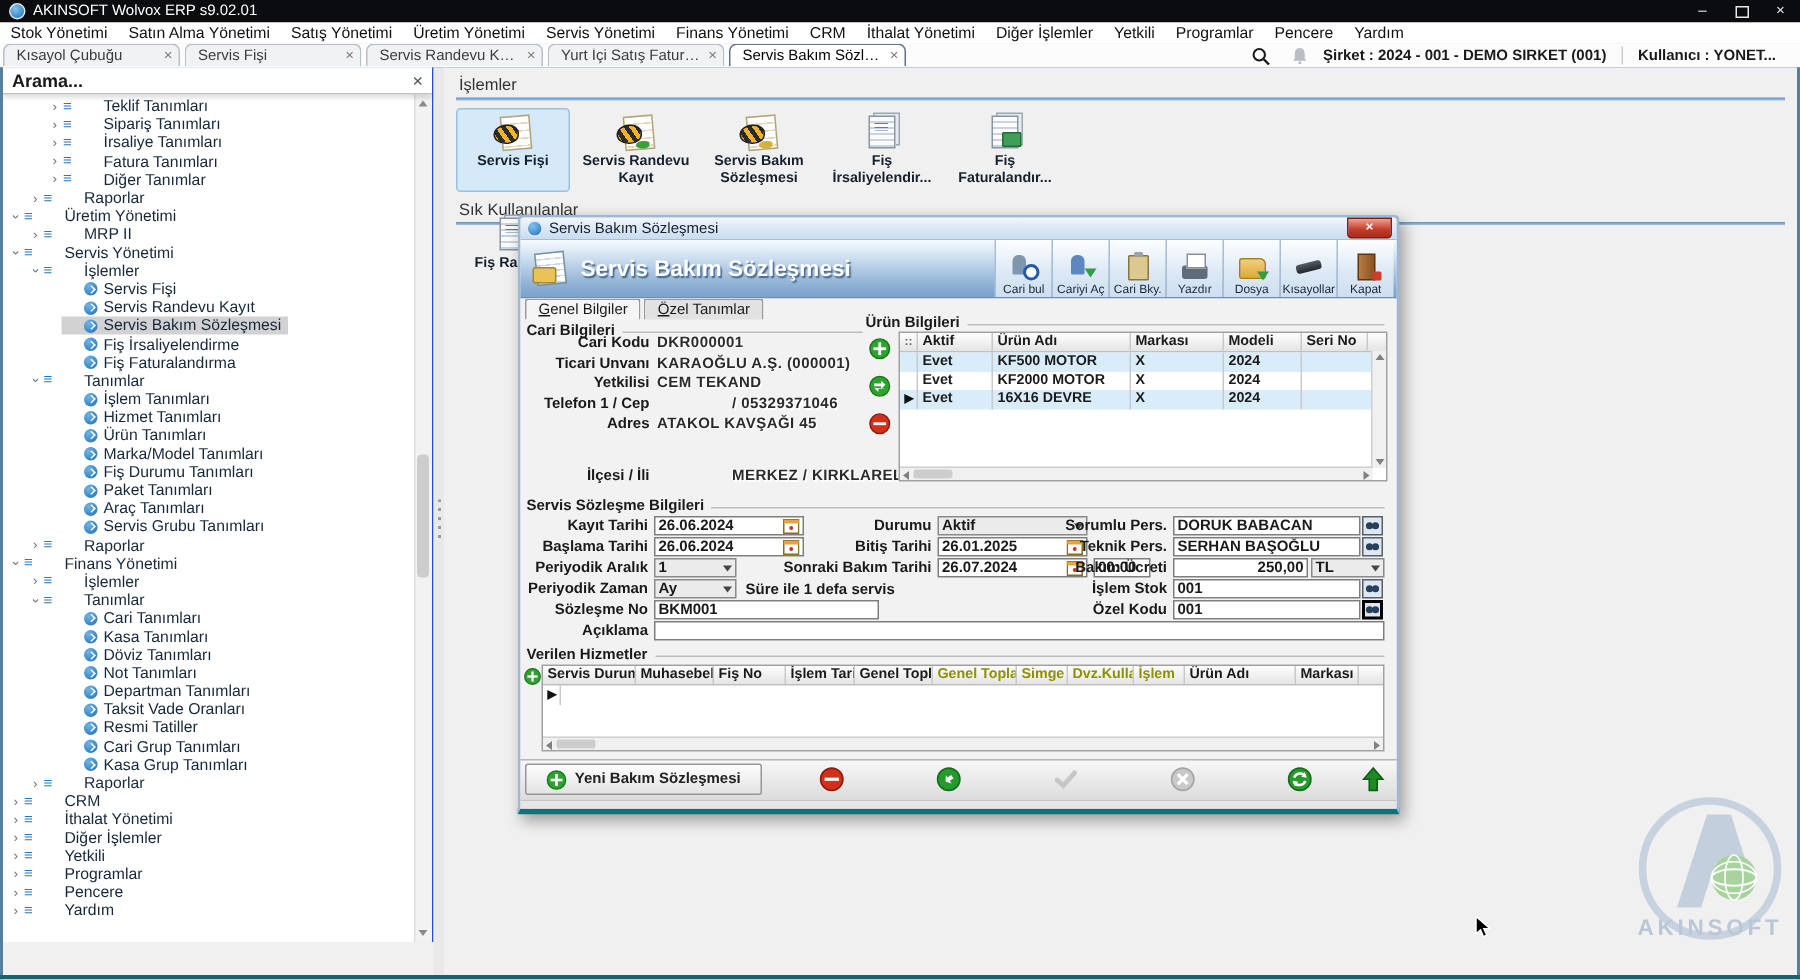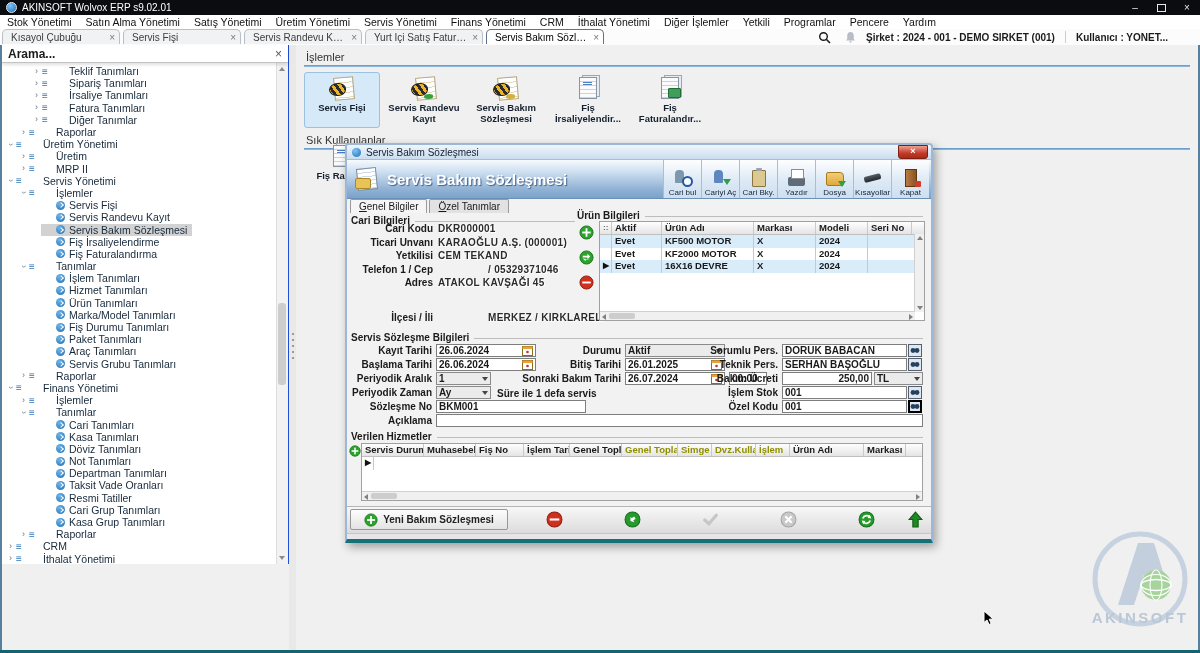--- a/index.html
+++ b/index.html
@@ -12,29 +12,29 @@
   .wc{width:26px;height:100%;display:flex;align-items:center;justify-content:center;color:#e8e8e8;font-size:10px;}
   .wc .box{width:7px;height:6px;border:1px solid #e8e8e8;}
   .menubar{position:absolute;left:0;top:15px;width:1200px;height:14px;background:#ffffff;display:flex;align-items:center;font-size:10.5px;color:#111;border-bottom:1px solid #e4e4e4;}
   .menu-item{padding:0 7px;white-space:nowrap;}
   .tabbar{position:absolute;left:0;top:29px;width:1200px;height:16px;background:#fcfcfc;border-bottom:1px solid #0369a1;display:flex;align-items:flex-end;}
   .tabs{display:flex;height:16px;margin-left:2px;}
   .tab{width:118px;height:15px;border:1px solid #b9bfc9;border-bottom:none;border-radius:5px 5px 0 0;background:#f1f2f4;display:flex;align-items:center;font-size:10px;color:#3c3c3c;padding:0 4px 0 8px;margin-right:3px;box-sizing:border-box;white-space:nowrap;overflow:hidden;}
   .tab.active{background:#ffffff;border-color:#5f7287;color:#000;}
   .tab-label{flex:1;overflow:hidden;text-overflow:ellipsis;}
   .tab-close{color:#7a7a7a;font-size:10px;margin-left:3px;}
-  .tb-right{margin-left:auto;display:flex;align-items:center;height:100%;font-size:10px;color:#1a1a1a;padding-right:22px;}
+  .tb-right{margin-left:auto;display:flex;align-items:center;height:100%;font-size:10px;color:#1a1a1a;padding-right:6px;}
   .tb-right .company,.tb-right .user{font-weight:700;white-space:nowrap;padding:0 10px;}
   .tb-sep{width:1px;height:12px;background:#c9ced6;}
   
   .edge-l{position:absolute;left:0;top:45px;bottom:0;width:2px;background:#57809f;z-index:50;}
   .edge-r{position:absolute;right:0;top:45px;bottom:0;width:2px;background:#57809f;z-index:50;}
   .edge-b{position:absolute;left:0;bottom:0;width:1200px;height:3px;background:#10656f;z-index:51;}
   
-  .sidebar{position:absolute;left:2px;top:45px;width:286px;height:519px;background:#fff;border-right:1px solid #1d4ed8;}
+  .sidebar{position:absolute;left:2px;top:45px;width:286px;height:583px;background:#fff;border-right:1px solid #1d4ed8;}
   .search-row{height:17px;border-bottom:1px solid #c2c2c2;display:flex;align-items:center;font-size:12px;font-weight:700;color:#1a1a1a;padding:0 6px;box-shadow:0 2px 3px rgba(0,0,0,.12);position:relative;z-index:2;background:#fff;}
   .sx{margin-left:auto;color:#555;font-size:12px;font-weight:400;}
   .tree{position:absolute;left:0;top:18px;right:11px;bottom:0;overflow:hidden;padding-top:2px;}
   .trow{display:flex;align-items:center;height:12.2px;padding-left:4px;white-space:nowrap;font-size:10.5px;color:#16283a;}
   .tind{flex:none;width:0;}
   .chev{flex:none;width:9px;text-align:center;color:#647482;font-size:9px;line-height:9px;}
   .chev::before{content:"›";display:inline-block;}
   .chev.exp::before{transform:rotate(90deg);}
   .hid{visibility:hidden;}
   .tico{flex:none;width:11px;color:#2e75b6;font-weight:700;font-size:10px;margin:0 1px;}
@@ -304,29 +304,20 @@
         <div class="trow">
           <span class="tind" style="width: 0px;"></span>
           <span class="chev exp"></span>
           <span class="twrap">
             <span class="tico"></span>
             <span class="dot hid"></span>
             <span class="tlabel">Üretim Yönetimi</span>
           </span>
         </div>
 
-        <div class="trow">
-          <span class="tind" style="width: 13px;"></span>
-          <span class="chev"></span>
-          <span class="twrap">
-            <span class="tico"></span>
-            <span class="dot hid"></span>
-            <span class="tlabel">Üretim</span>
-          </span>
-        </div>
 
         <div class="trow">
           <span class="tind" style="width: 13px;"></span>
           <span class="chev"></span>
           <span class="twrap">
             <span class="tico"></span>
             <span class="dot hid"></span>
             <span class="tlabel">MRP II</span>
           </span>
         </div>

